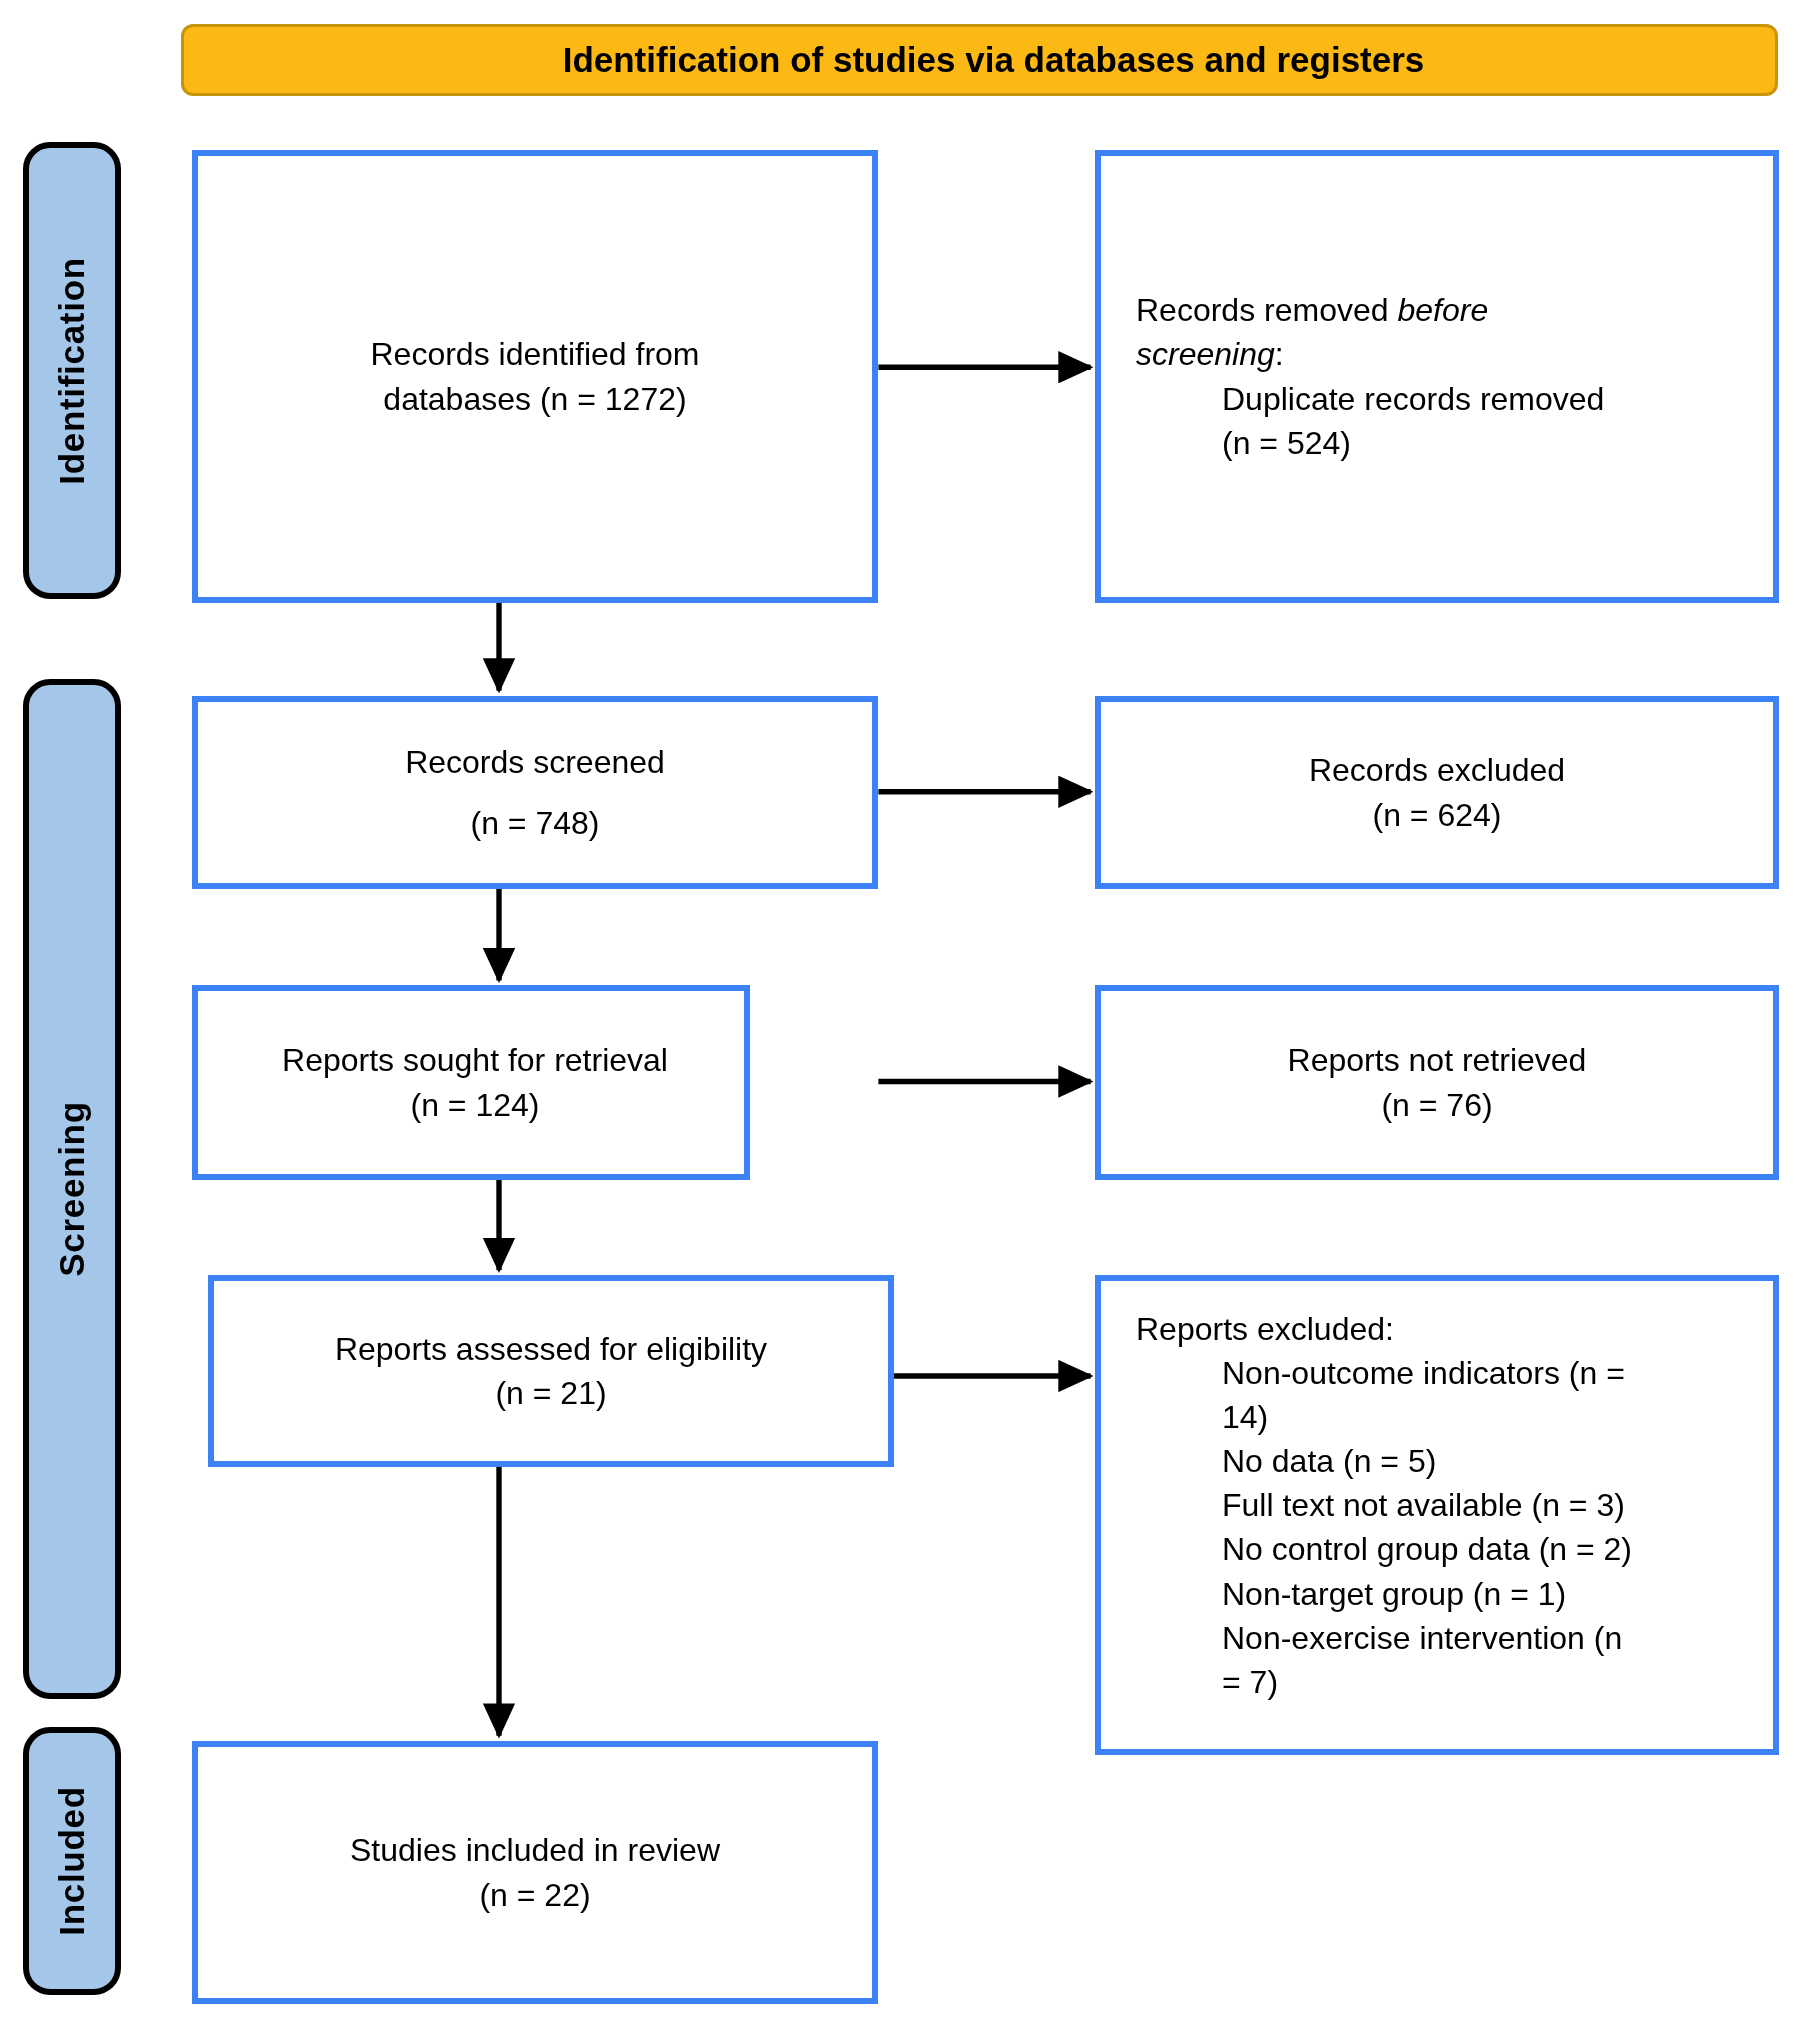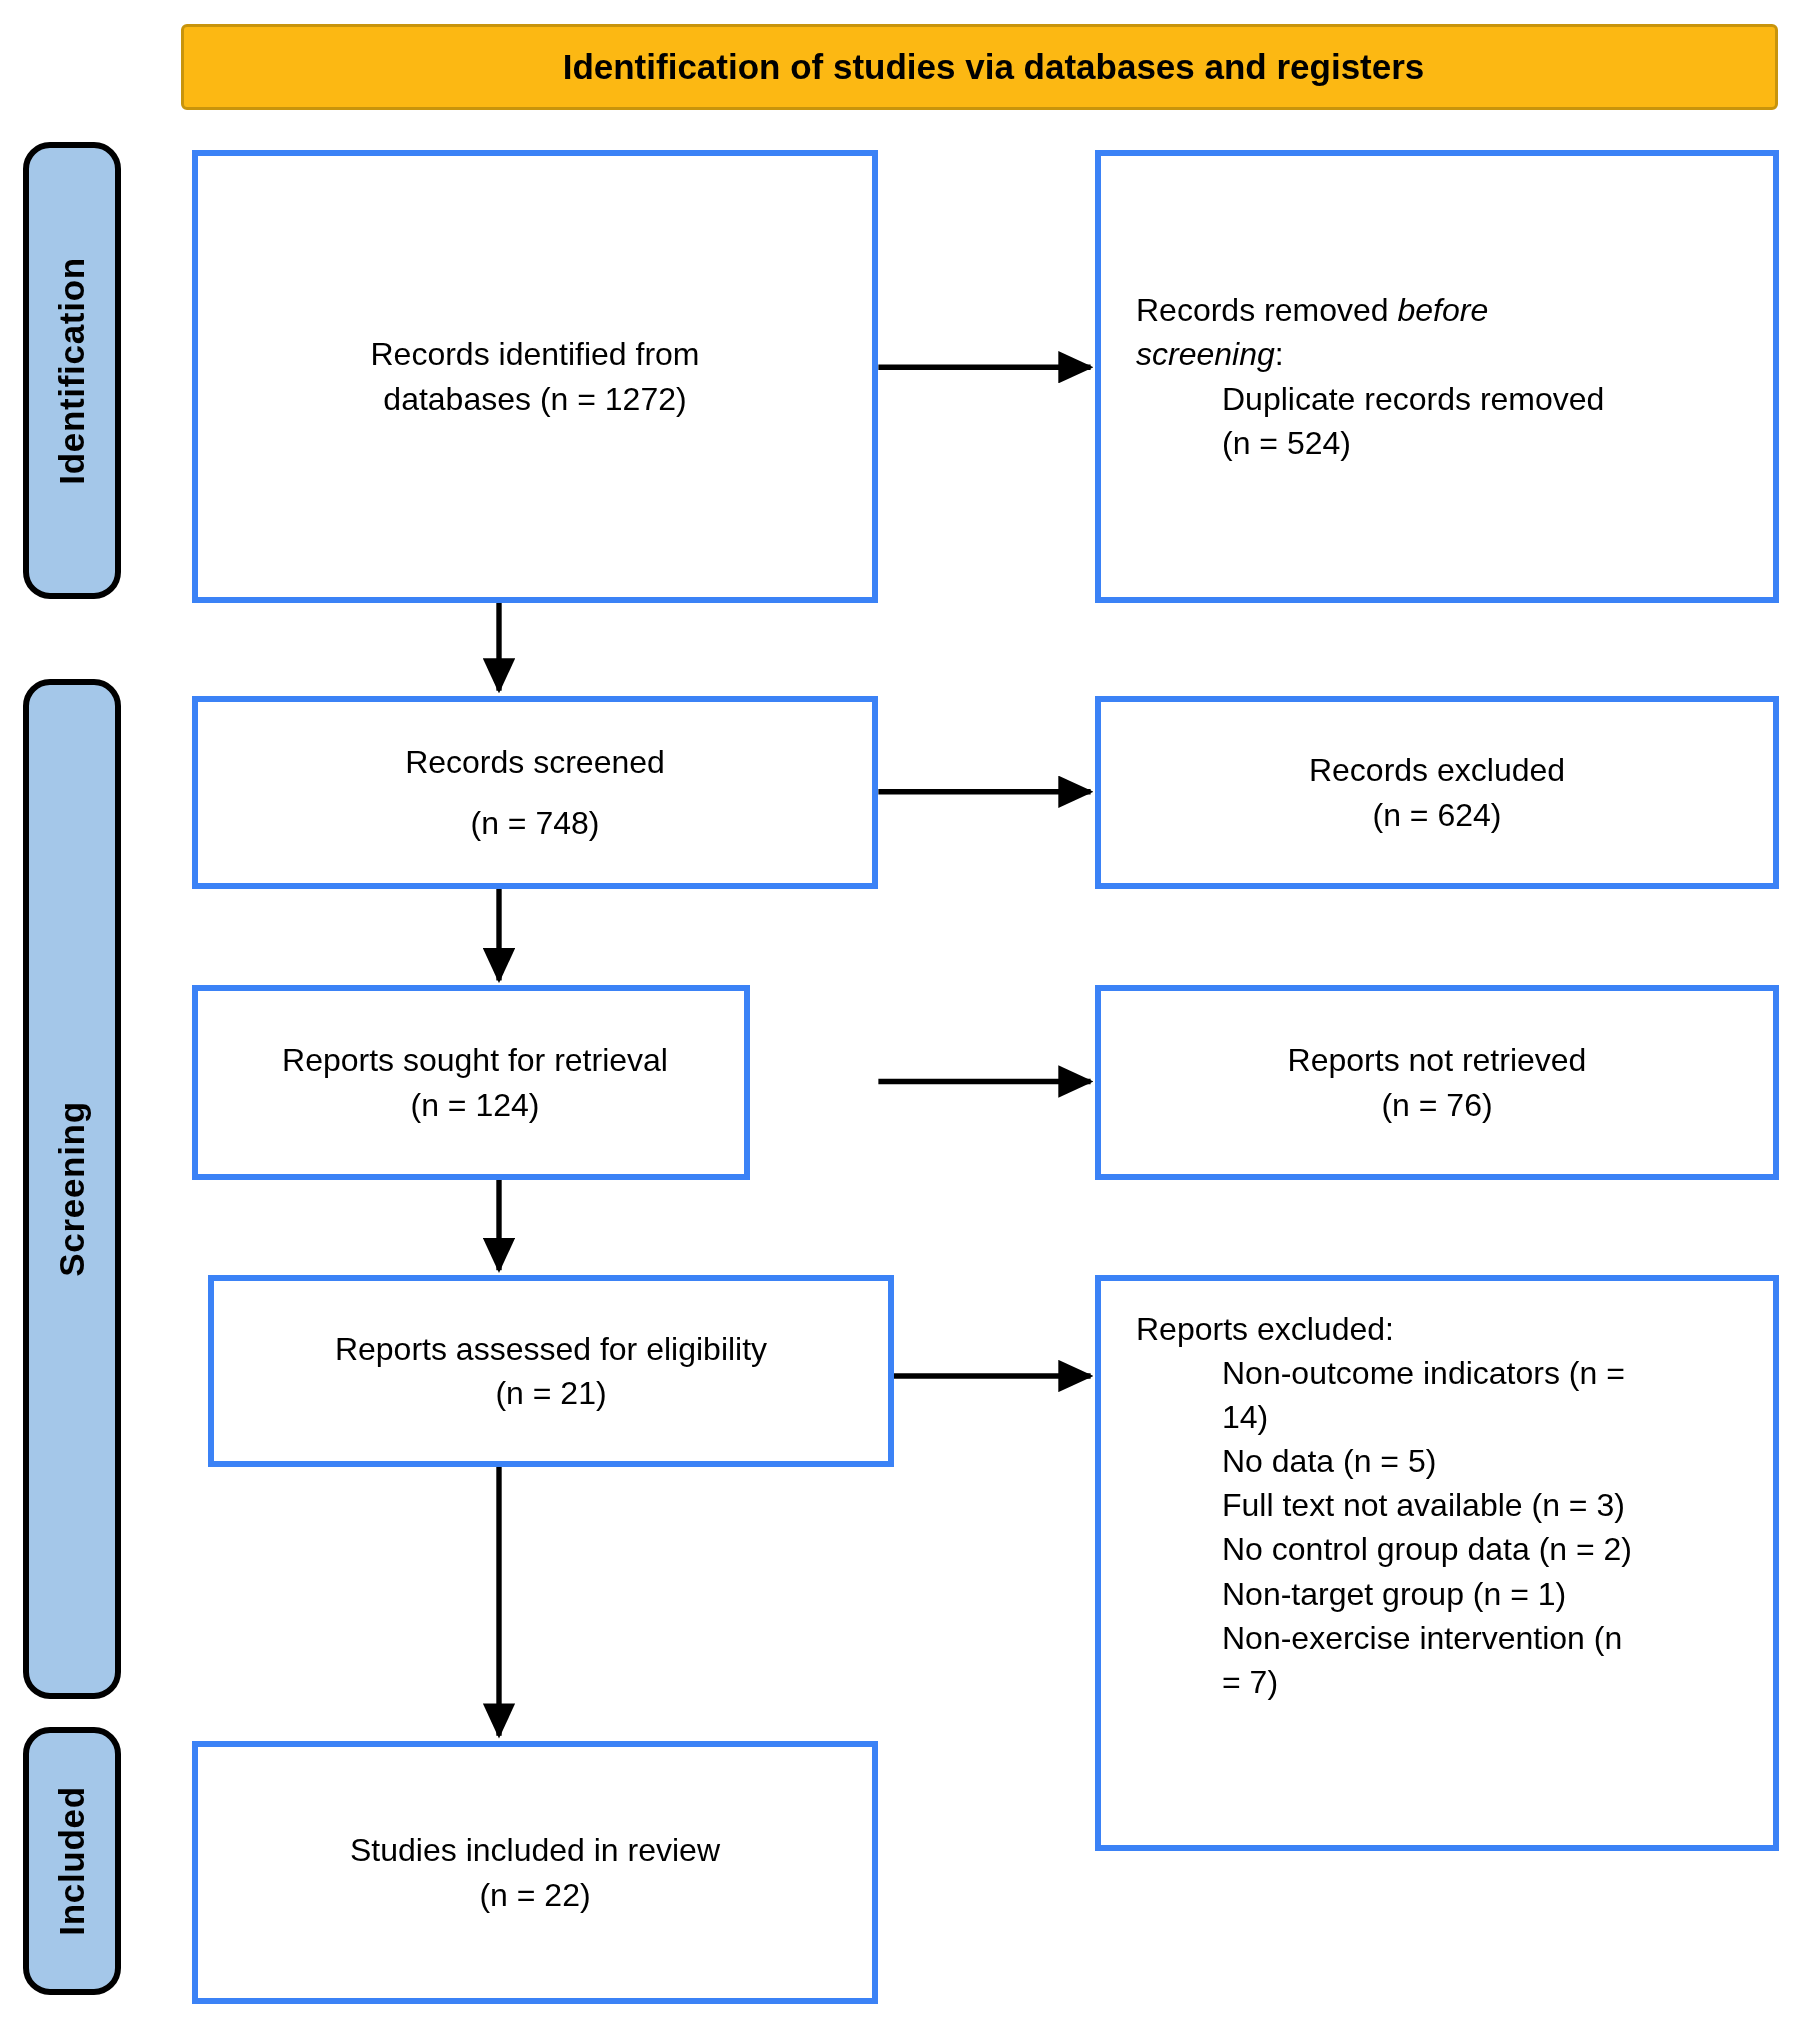--- a/index.html
+++ b/index.html
@@ -5,22 +5,22 @@
   html,body{margin:0;padding:0;background:#ffffff;}
   .page{
     position:relative;
     width:1812px;height:2035px;
     background:#ffffff;
     font-family:"Liberation Sans", sans-serif;
     color:#000;
   }
   .arrows{position:absolute;left:0;top:0;pointer-events:none;}
   .banner{
-    position:absolute;left:181px;top:24px;width:1597px;height:86px;
-    background:#FCB813;border:3.4px solid #C8940C;border-radius:6px;
+    position:absolute;left:181px;top:24px;width:1597px;height:72px;
+    background:#FCB813;border:3.4px solid #C8940C;border-radius:12px;
     display:flex;align-items:center;justify-content:center;
     box-sizing:border-box;
     padding-left:28px;
   }
   .banner span{font-size:35px;font-weight:bold;}
   .stage{
     position:absolute;left:23px;width:98px;
     background:#A4C7E9;border:6px solid #000;border-radius:27px;
     display:flex;align-items:center;justify-content:center;
     box-sizing:border-box;
@@ -112,21 +112,21 @@
   <div class="box center" style="left:1095px;top:985px;width:684px;height:195px;">
     <div>Reports not retrieved</div>
     <div>(n = 76)</div>
   </div>
 
   <div class="box center" style="left:208px;top:1275px;width:686px;height:192px;">
     <div>Reports assessed for eligibility</div>
     <div>(n = 21)</div>
   </div>
 
-  <div class="box left top" style="left:1095px;top:1275px;width:684px;height:576px;">
+  <div class="box left top" style="left:1095px;top:1275px;width:684px;height:480px;">
     <div>Reports excluded:</div>
     <ul class="itemlist">
       <li>Non-outcome indicators (n = 14)</li>
       <li>No data (n = 5)</li>
       <li>Full text not available (n = 3)</li>
       <li>No control group data (n = 2)</li>
       <li>Non-target group (n = 1)</li>
       <li>Non-exercise intervention (n = 7)</li>
     </ul>
   </div>

